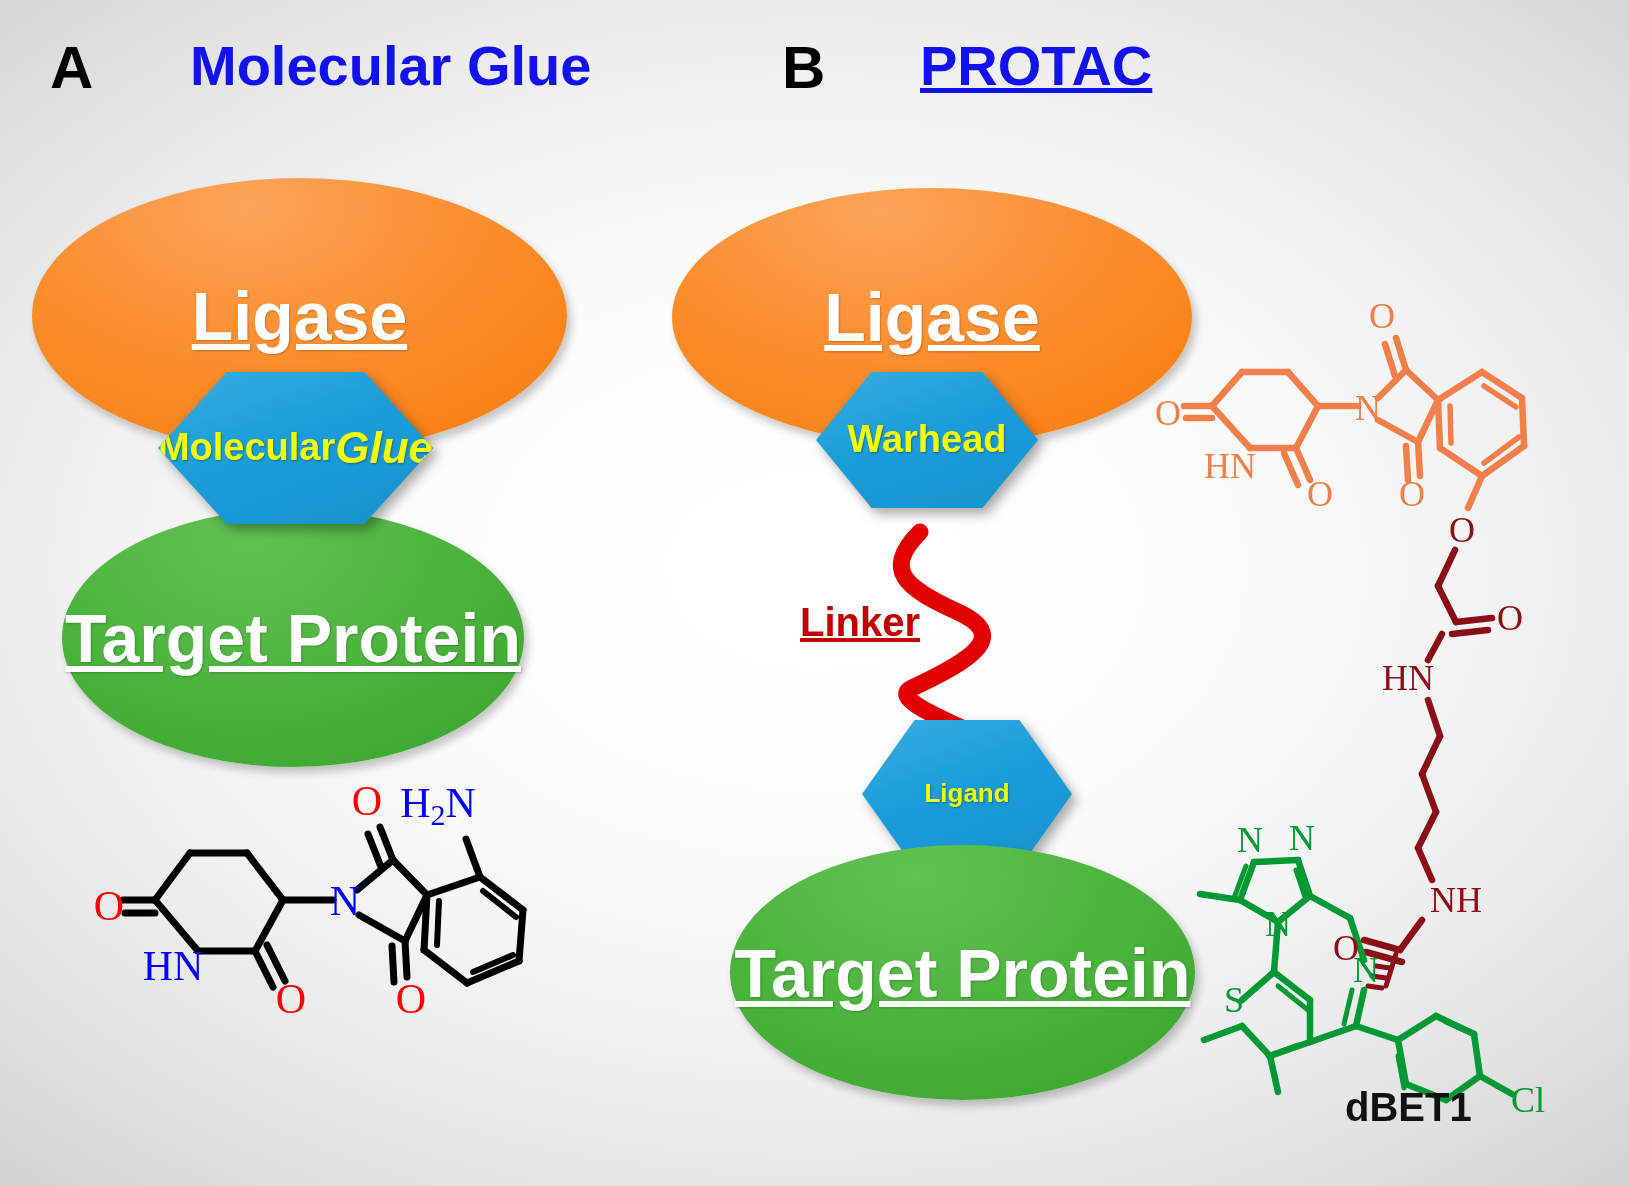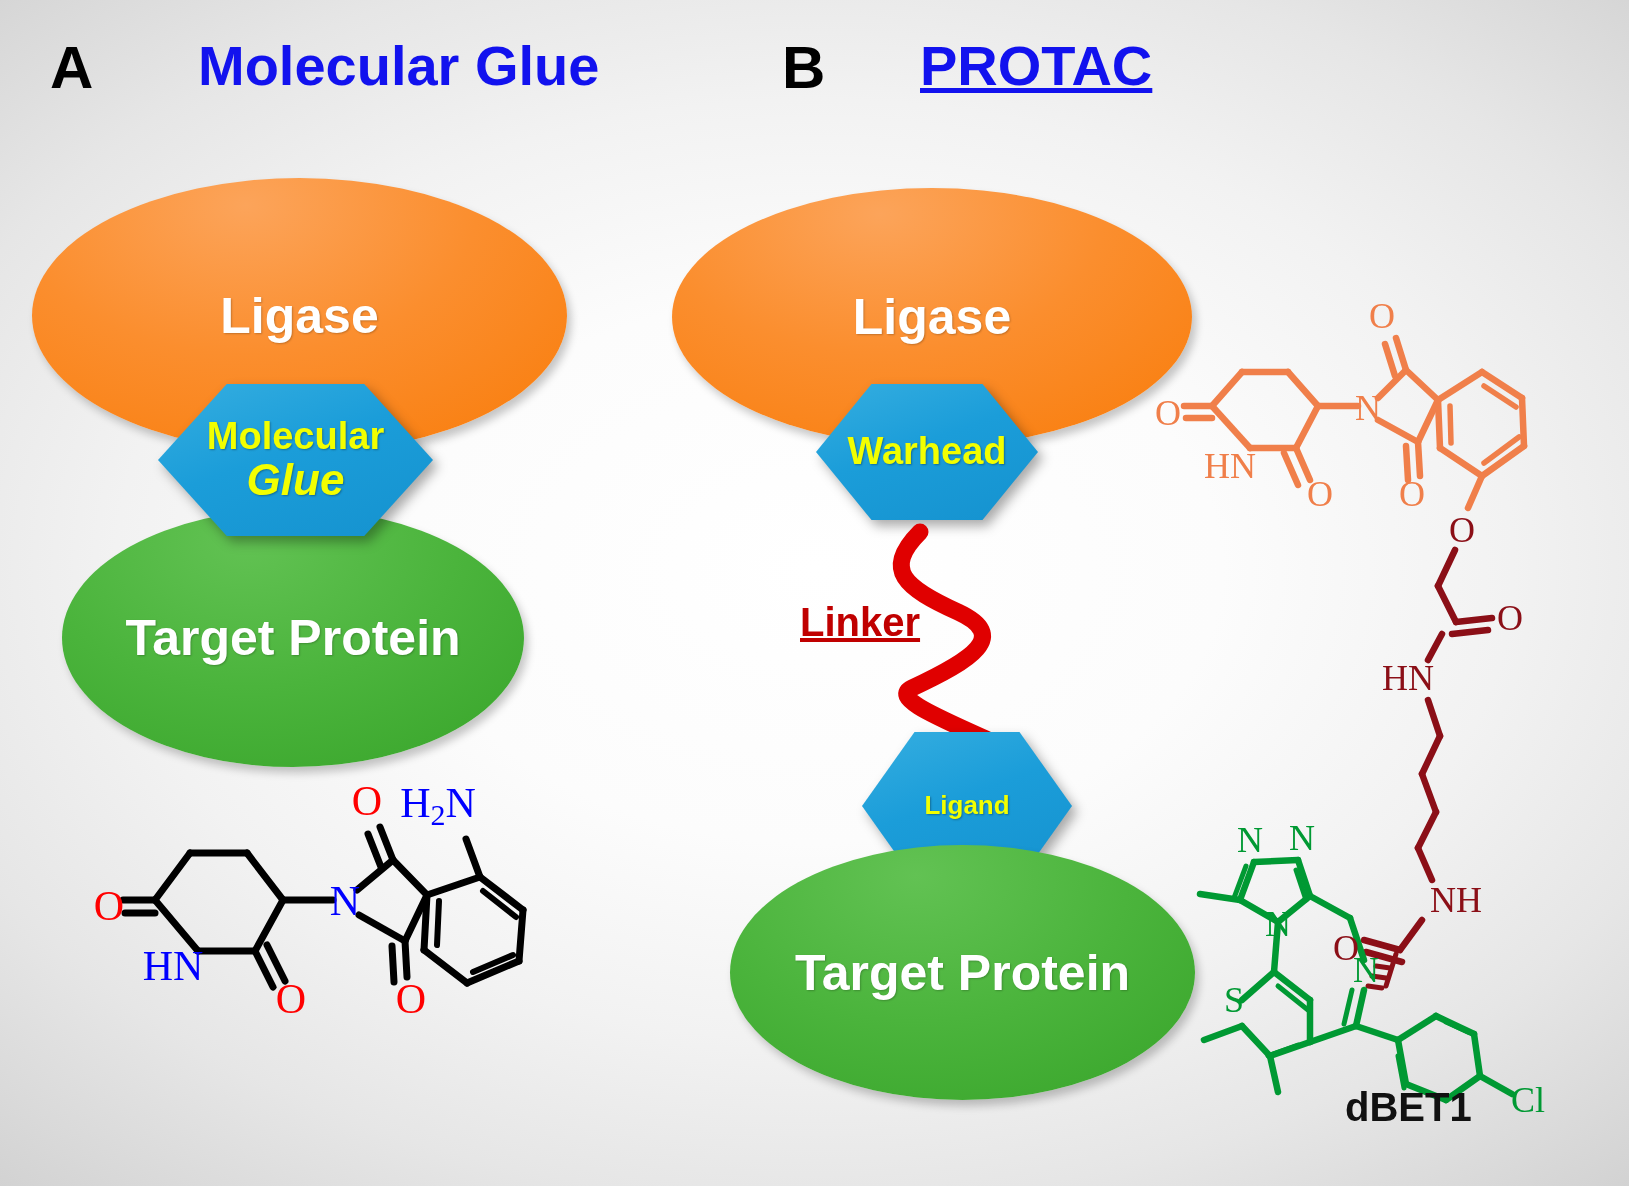--- a/index.html
+++ b/index.html
@@ -44,23 +44,24 @@
     position: absolute;
     border-radius: 50%;
     display: flex;
     align-items: center;
     justify-content: center;
     box-shadow: 4px 6px 9px rgba(0,0,0,0.22);
   }
   .ellipse span {
     color: #ffffff;
     font-weight: bold;
-    font-size: 50px;
+    font-size: 68px;
     text-shadow: 1px 1px 2px rgba(0,0,0,0.22);
     white-space: nowrap;
+    text-decoration: underline;
   }
   .ligase {
     background: radial-gradient(ellipse 120% 150% at 40% 10%,
                 #fca45a 0%, #fb8e2e 36%, #f97f10 70%, #f87c08 100%);
   }
   .target {
     background: radial-gradient(ellipse 120% 150% at 40% 12%,
                 #62c253 0%, #4bb43c 38%, #3aa62c 72%, #34a026 100%);
   }
 
@@ -68,24 +69,23 @@
   .hexwrap {
     position: absolute;
     filter: drop-shadow(5px 6px 6px rgba(0,0,0,0.33));
   }
   .hex {
     width: 100%;
     height: 100%;
     background: linear-gradient(160deg, #35aee0 0%, #1b9dd9 45%, #1592cf 100%);
     clip-path: polygon(25% 0%, 75% 0%, 100% 50%, 75% 100%, 25% 100%, 0% 50%);
     display: flex;
-    flex-direction: column;
+    flex-direction: row;
     align-items: center;
     justify-content: center;
-    margin-top: 12px;
   }
   .hex span {
     color: #f2ff00;
     font-weight: bold;
     line-height: 1.05;
     text-shadow: 1px 1px 2px rgba(0,0,0,0.3);
     white-space: nowrap;
   }
 
   
@@ -109,21 +109,21 @@
 
   svg { position: absolute; overflow: visible; }
   .stxt { font-family: "Liberation Serif", serif; font-weight: 400; }
 </style>
 </head>
 <body>
 
 <div id="figure">
 
   <div class="panel-letter" style="left:50px; top:38px;">A</div>
-  <div class="panel-title" style="left:198px; top:38px;text-align:center;">Molecular Glue</div>
+  <div class="panel-title" style="left:190px; top:38px;text-align:center;">Molecular Glue</div>
 
   <div class="ellipse ligase" style="left:32px; top:178px; width:535px; height:275px;">
     <span>Ligase</span>
   </div>
 
   <div class="ellipse target" style="left:62px; top:509px; width:462px; height:258px;">
     <span>Target Protein</span>
   </div>
 
   <div class="hexwrap" style="left:158px; top:372px; width:275px; height:152px;">

